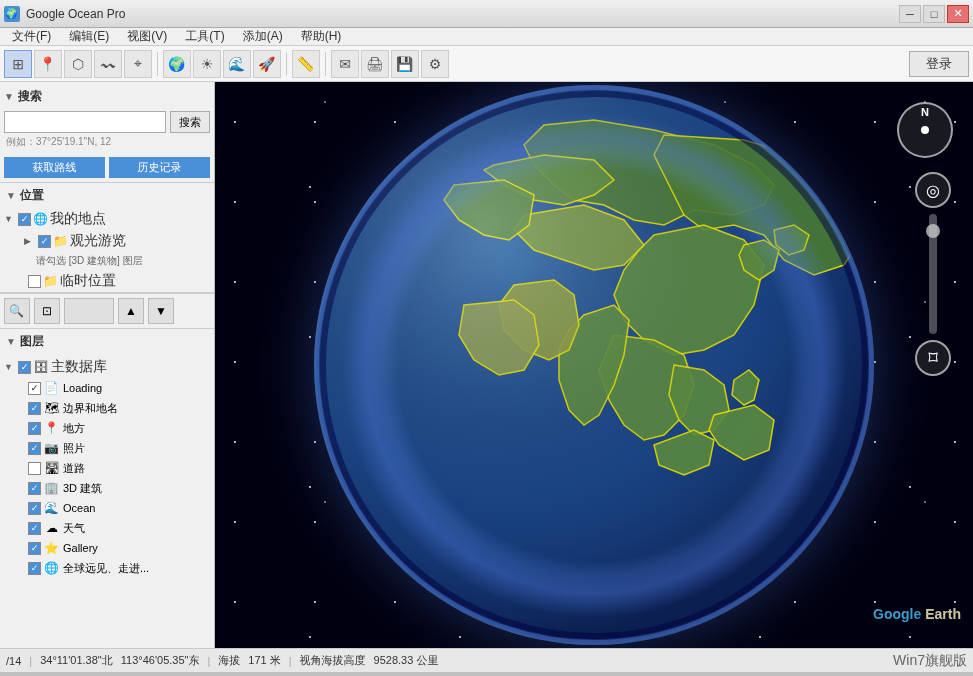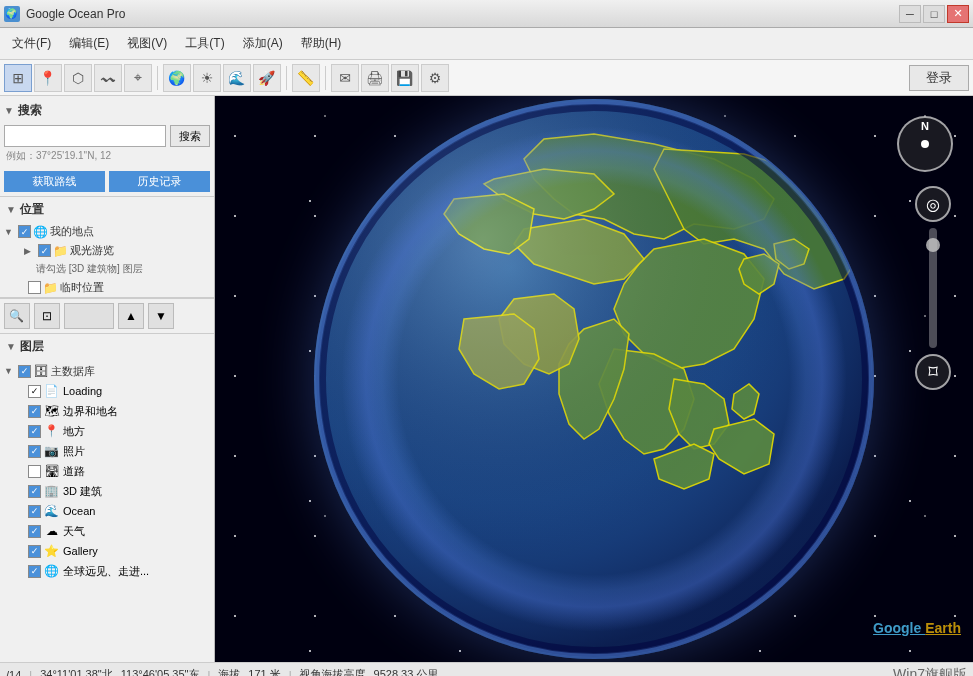--- a/index.html
+++ b/index.html
@@ -15,21 +15,21 @@
     }
     #titlebar .title-left { display: flex; align-items: center; gap: 6px; }
     #titlebar .title-icon { width: 16px; height: 16px; background: #4a8fd0; border-radius: 2px; display: flex; align-items: center; justify-content: center; color: white; font-size: 10px; }
     #titlebar .title-text { font-size: 12px; color: #333; }
     #titlebar .win-btns { display: flex; gap: 2px; }
     #titlebar .win-btn { width: 22px; height: 18px; display: flex; align-items: center; justify-content: center; font-size: 11px; cursor: pointer; background: #ddd; border: 1px solid #bbb; color: #333; }
     #titlebar .win-btn.close { background: #e57373; color: white; border-color: #c0392b; }
 
     
     #menubar {
-      height: 32px;
+      height: 18px;
       background: #f0f0f0;
       border-bottom: 1px solid #ccc;
       display: flex; align-items: center;
       padding: 0 4px;
       gap: 2px;
     }
     .menu-item { padding: 2px 8px; cursor: pointer; font-size: 12px; color: #333; }
 
     
     #toolbar {
@@ -99,21 +99,21 @@
       border: none; cursor: pointer; font-size: 11px; text-align: center;
     }
 
     
     #position-section { border-bottom: 1px solid #ccc; }
     .tree-item { display: flex; align-items: center; gap: 2px; padding: 2px 4px; cursor: pointer; font-size: 12px; }
     .checkbox { width: 13px; height: 13px; border: 1px solid #888; background: white; display: flex; align-items: center; justify-content: center; font-size: 9px; flex-shrink: 0; }
     .checked { background: #4a90d9; color: white; }
     .tree-arrow { font-size: 9px; color: #666; width: 12px; }
     .folder-icon { font-size: 12px; }
-    .item-label { font-size: 11px; color: #333; }
+    .item-label { font-size: 14px; color: #333; }
     .sub-item { padding-left: 24px; }
     .sub-sub-item { padding-left: 36px; font-size: 10px; color: #666; }
 
     
     #layers-section { flex: 1; overflow-y: auto; }
     .layers-list { padding: 2px 0; }
     .layer-item { display: flex; align-items: center; gap: 3px; padding: 2px 6px; font-size: 11px; cursor: pointer; }
     .layer-icon { width: 16px; height: 16px; font-size: 12px; display: flex; align-items: center; justify-content: center; flex-shrink: 0; }
 
     
@@ -238,21 +238,21 @@
     
     .ge-logo {
       position: absolute;
       bottom: 26px;
       right: 12px;
       color: white;
       font-size: 14px;
       font-weight: bold;
       opacity: 0.8;
     }
-    .ge-logo span { color: #4fc3f7; text-decoration: underline; }
+    .ge-logo span { color: #4fc3f7; }
 
     
     #statusbar {
       height: 24px;
       background: #e8e8e8;
       border-top: 1px solid #ccc;
       display: flex; align-items: center;
       padding: 0 6px;
       font-size: 11px;
       color: #333;
@@ -536,21 +536,21 @@
     <div class="zoom-control">
       <div class="zoom-circle">◎</div>
       <div class="zoom-slider">
         <div class="zoom-handle"></div>
       </div>
       <div class="zoom-circle" style="font-size:18px;">⌑</div>
     </div>
 
 
     <div class="ge-logo">
-      <span>Google </span><span style="color:#eab308;text-align:center;">Earth</span>
+      <span>Google </span><span style="color:#fef9c3;text-align:center;">Earth</span>
     </div>
   </div>
 </div>
 
 <div id="statusbar">
   <span>/14</span>
   <span class="status-sep">|</span>
   <span>34°11'01.38"北</span>
   <span>113°46'05.35"东</span>
   <span class="status-sep">|</span>

